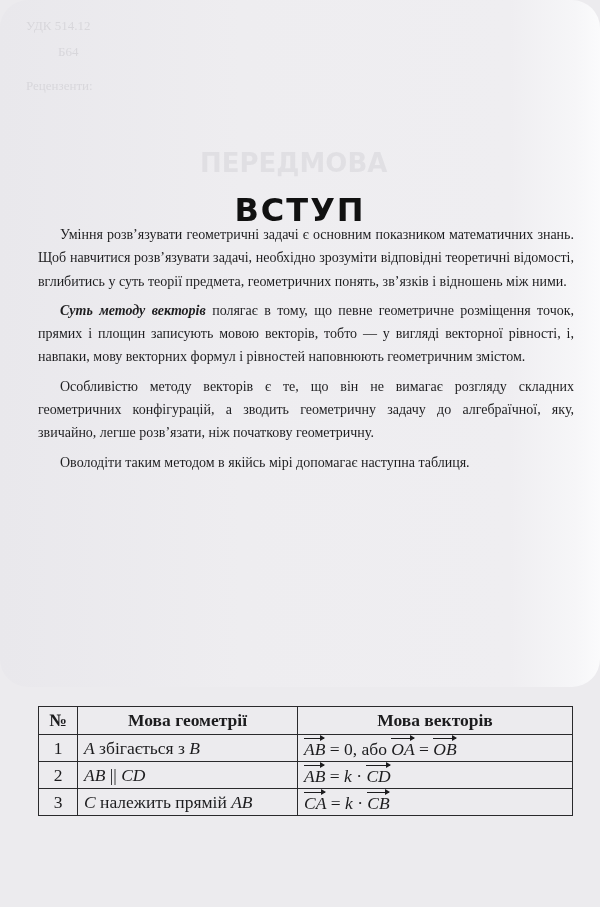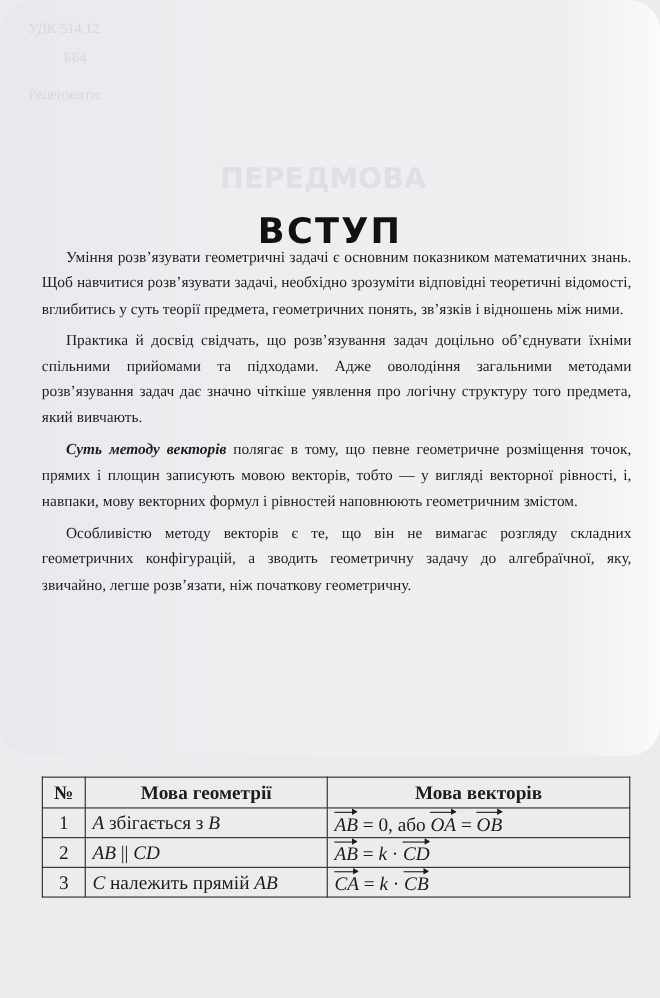--- a/index.html
+++ b/index.html
@@ -112,23 +112,23 @@
 
   <div class="bleed" style="left:26px; top:18px;">УДК 514.12</div>
   <div class="bleed" style="left:58px; top:44px;">Б64</div>
   <div class="bleed" style="left:26px; top:78px;">Рецензенти:</div>
   <div class="bleed" style="left:200px; top:148px; font-size:26px; font-weight:bold; font-family:'DejaVu Sans', sans-serif; opacity:0.35;">ПЕРЕДМОВА</div>
 
   <h1 class="title">ВСТУП</h1>
 
   <div class="content">
     <p class="para">Уміння розв’язувати геометричні задачі є основним показником математичних знань. Щоб навчитися розв’язувати задачі, необхідно зрозуміти відповідні теоретичні відомості, вглибитись у суть теорії предмета, геометричних понять, зв’язків і відношень між ними.</p>
-    <p class="para">Практика й досвід свідчать, що розв’язування задач доцільно об’єднувати їхніми спільними прийомами та підходами. Адже оволо­діння загальними методами розв’язування задач дає значно чіткіше уявлення про логічну структуру того предмета, який вивчають.</p>
     <p class="para"><span class="em">Суть методу векторів</span><span> полягає в тому, що певне геометричне розміщення точок, прямих і площин записують мовою векторів, тоб­то — у вигляді векторної рівності, і, навпаки, мову векторних формул і рівностей наповнюють геометричним змістом.</span></p>
     <p class="para">Особливістю методу векторів є те, що він не вимагає розгляду складних геометричних конфігурацій, а зводить геометричну задачу до алгебраїчної, яку, звичайно, легше розв’язати, ніж початкову гео­метричну.</p>
+    <p class="para">Оволодіти таким методом в якійсь мірі допомагає наступна таб­лиця.</p>
   </div>
 
   <table class="vt">
     <thead>
       <tr>
         <th>№</th>
         <th>Мова геометрії</th>
         <th>Мова векторів</th>
       </tr>
     </thead>

